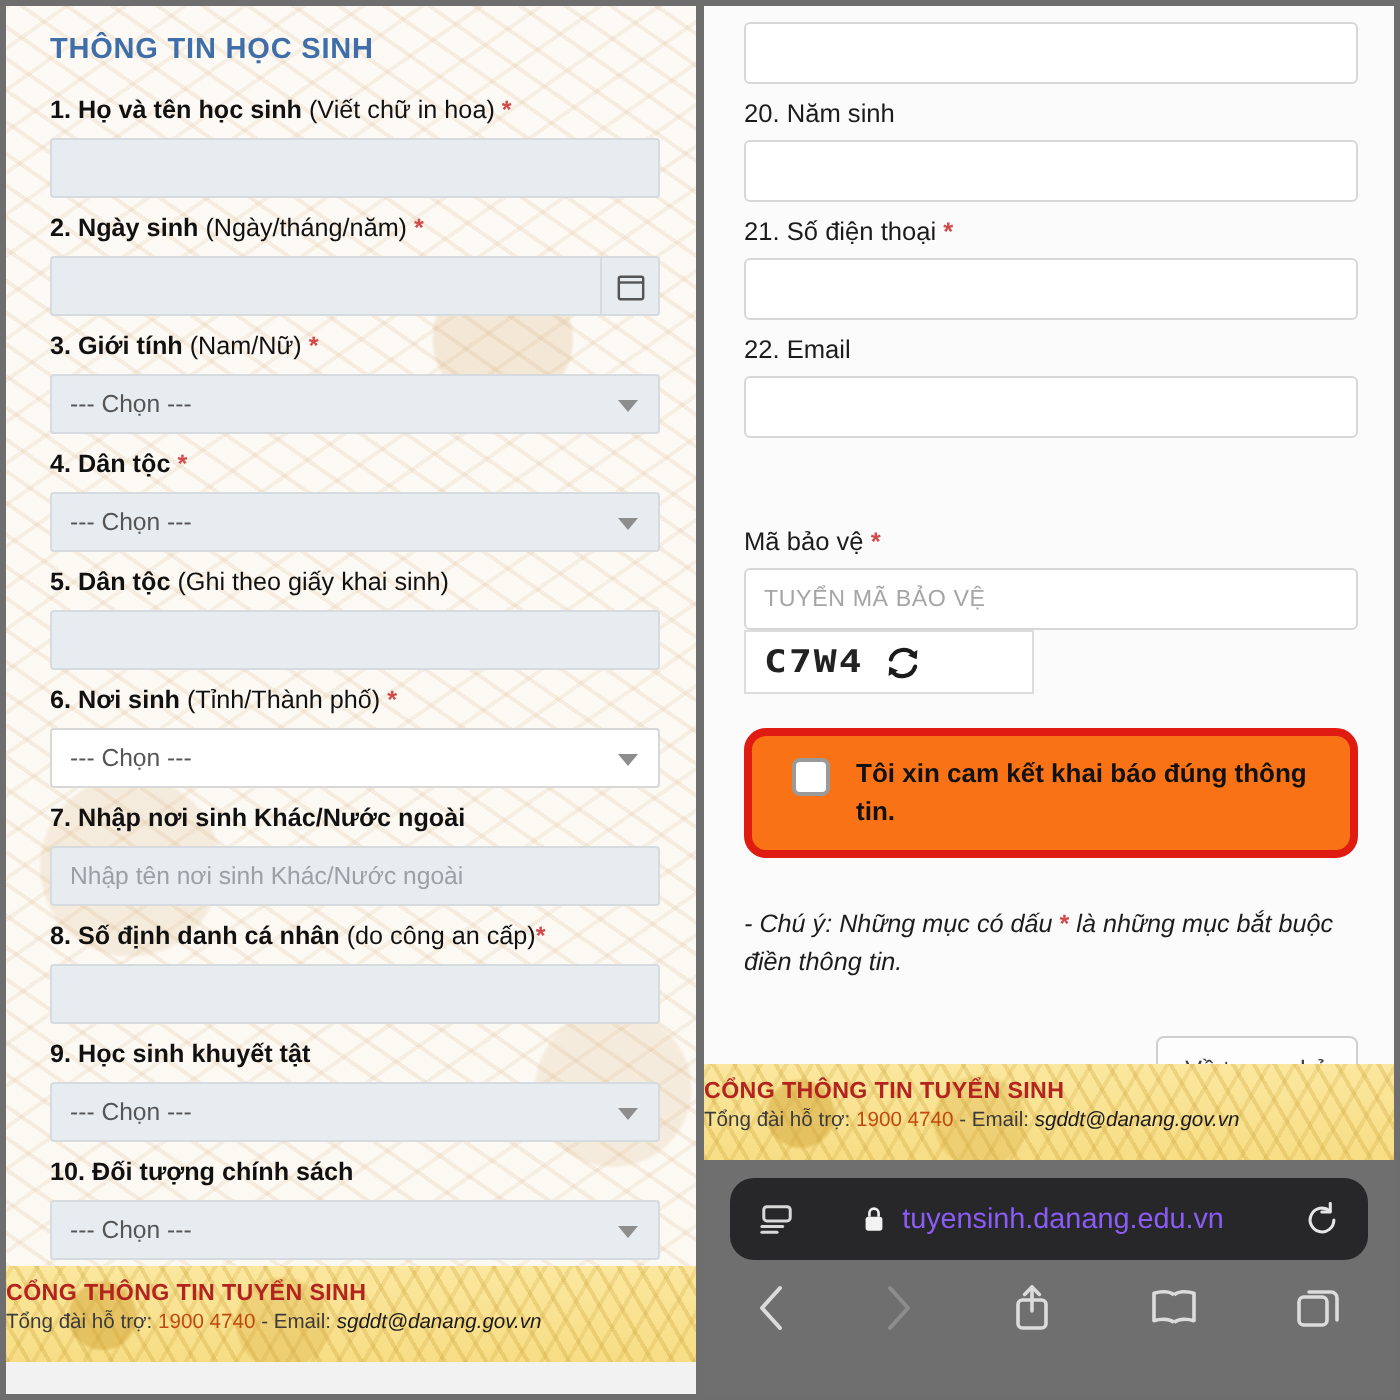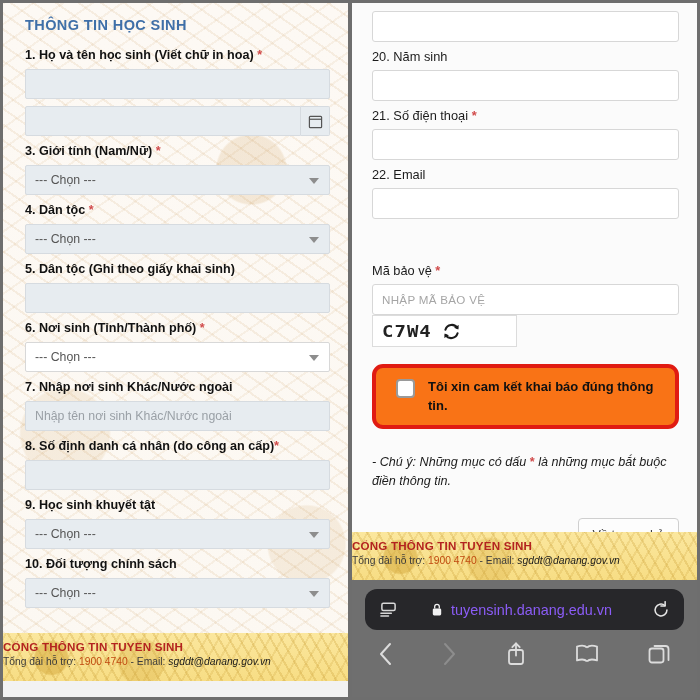--- a/index.html
+++ b/index.html
@@ -55,21 +55,21 @@
   .field { margin-bottom: 7px; }
   .label {
     font-size: 12.6px;
     color: #111;
     line-height: 1.35;
     margin-bottom: 5px;
     white-space: nowrap;
   }
   .label .num { font-weight: bold; }
   .label .strong { font-weight: bold; }
-  .label .paren { font-weight: bold; }
+  .label .paren { font-weight: normal; }
   .req { color: #d14b4b; font-weight: bold; }
 
   .input, .select {
     display: block;
     width: 100%;
     height: 30px;
     background: #e7ecf0;
     border: 1px solid #d6dbe0;
     border-radius: 2px;
     font-size: 12.3px;
@@ -262,20 +262,26 @@
         <div class="label">
           <span class="num">1.</span>
           <span class="strong">Họ và tên học sinh</span>
           <span class="paren">(Viết chữ in hoa)</span>
           <span class="req">*</span>
         </div>
         <div class="input"></div>
       </div>
 
       <div class="field">
+        <div class="label">
+          <span class="num">2.</span>
+          <span class="strong">Ngày sinh</span>
+          <span class="paren">(Ngày/tháng/năm)</span>
+          <span class="req">*</span>
+        </div>
         <div class="date-row">
           <div class="input"></div>
           <div class="date-btn">
             <svg width="15" height="15" viewBox="0 0 16 16">
               <rect x="1.5" y="2.5" width="13" height="12" rx="1" fill="none" stroke="#555" stroke-width="1.3"></rect>
               <line x1="1.5" y1="5.6" x2="14.5" y2="5.6" stroke="#555" stroke-width="1.3"></line>
             </svg>
           </div>
         </div>
       </div>
@@ -399,21 +405,21 @@
       <div class="r-label">
         <span>22.</span>
         <span>Email</span>
       </div>
       <div class="r-input"></div>
 
       <div class="r-label" style="margin-top:44px">
         <span>Mã bảo vệ</span>
         <span class="req">*</span>
       </div>
-      <div class="r-input ph">NHẬP MÃ BẢO VỆ</div>
+      <div class="r-input ph">TUYỂN MÃ BẢO VỆ</div>
 
       <div class="captcha-box">
         <span class="captcha-text">C7W4</span>
         <svg width="19" height="19" viewBox="0 0 20 20">
           <path d="M16.2 6.3A7 7 0 0 0 3.6 8.1" fill="none" stroke="#1b1b1b" stroke-width="2.2" stroke-linecap="round"></path>
           <path d="M3.8 13.7a7 7 0 0 0 12.6-1.8" fill="none" stroke="#1b1b1b" stroke-width="2.2" stroke-linecap="round"></path>
           <polygon points="17.6,3.2 17.2,8.0 12.6,6.0" fill="#1b1b1b"></polygon>
           <polygon points="2.4,16.8 2.8,12.0 7.4,14.0" fill="#1b1b1b"></polygon>
         </svg>
       </div>

